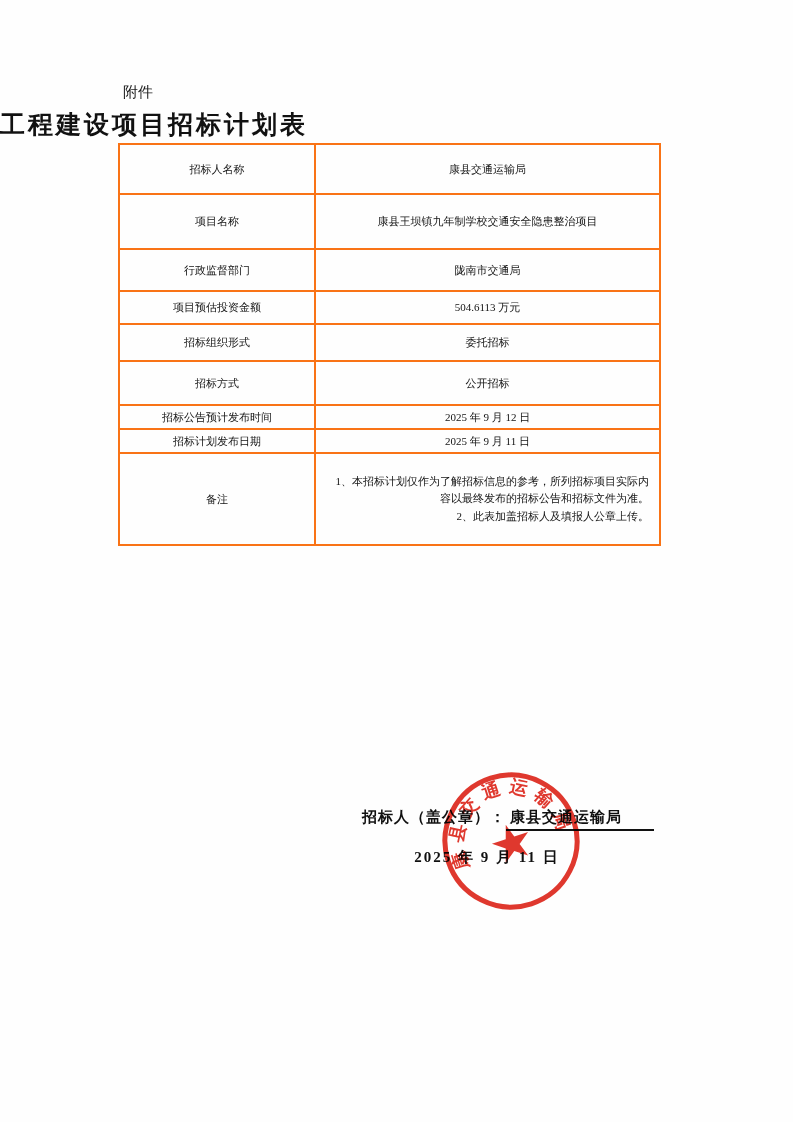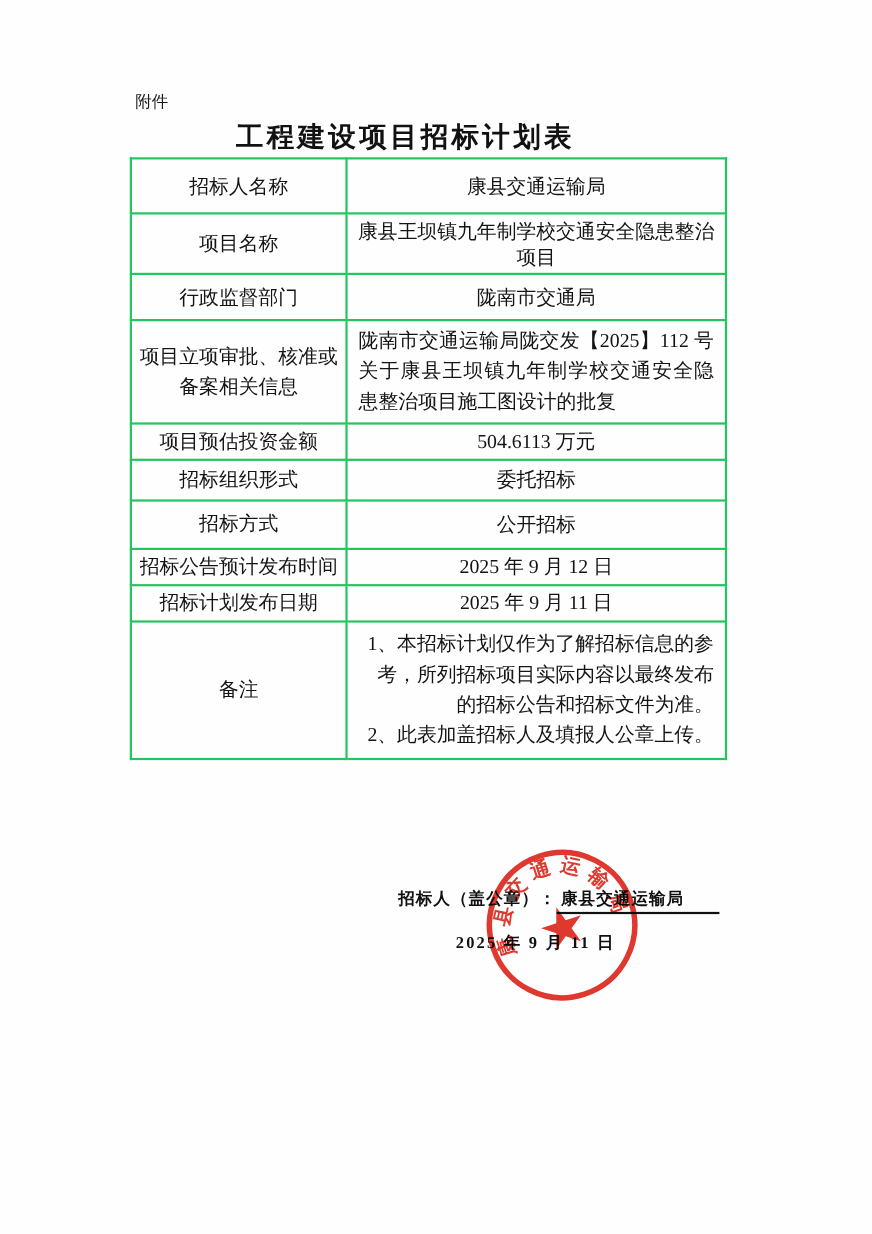--- a/index.html
+++ b/index.html
@@ -11,33 +11,33 @@
     color:#161616;
     overflow:hidden;
   }
   .attachment {
     position:absolute; left:123px; top:83px;
     font-family:"Liberation Sans", sans-serif;
     font-weight:normal; font-size:15px; color:#1a1a1a;
   }
   .doc-title {
     position:absolute; left:0; top:108px; width:737px;
-    text-align:center;
+    text-align:left;
     font-family:"Liberation Sans", sans-serif;
     font-weight:bold; font-size:25px; letter-spacing:3px; color:#111;
   }
   table.plan {
     position:absolute; left:118px; top:143px;
     width:543px;
     border-collapse:collapse;
     table-layout:fixed;
   }
   table.plan td {
-    border:2px solid #22c55e;
-    font-size:18px;
+    border:2px solid #f97316;
+    font-size:11px;
     color:#141414;
     vertical-align:middle;
     padding:2px 6px;
   }
   td.lbl {
     width:182px;
     text-align:center;
     line-height:1.5;
     padding:2px 14px;
   }
@@ -91,24 +91,20 @@
     <td class="val">康县交通运输局</td>
   </tr>
   <tr style="height:55px">
     <td class="lbl">项目名称</td>
     <td class="val">康县王坝镇九年制学校交通安全隐患整治项目</td>
   </tr>
   <tr style="height:42px">
     <td class="lbl">行政监督部门</td>
     <td class="val">陇南市交通局</td>
   </tr>
-  <tr style="height:65px">
-    <td class="lbl">项目立项审批、核准或备案相关信息</td>
-    <td class="val long">陇南市交通运输局陇交发【2025】112 号关于康县王坝镇九年制学校交通安全隐患整治项目施工图设计的批复</td>
-  </tr>
   <tr style="height:33px">
     <td class="lbl">项目预估投资金额</td>
     <td class="val">504.6113 万元</td>
   </tr>
   <tr style="height:37px">
     <td class="lbl">招标组织形式</td>
     <td class="val">委托招标</td>
   </tr>
   <tr style="height:44px">
     <td class="lbl">招标方式</td>

